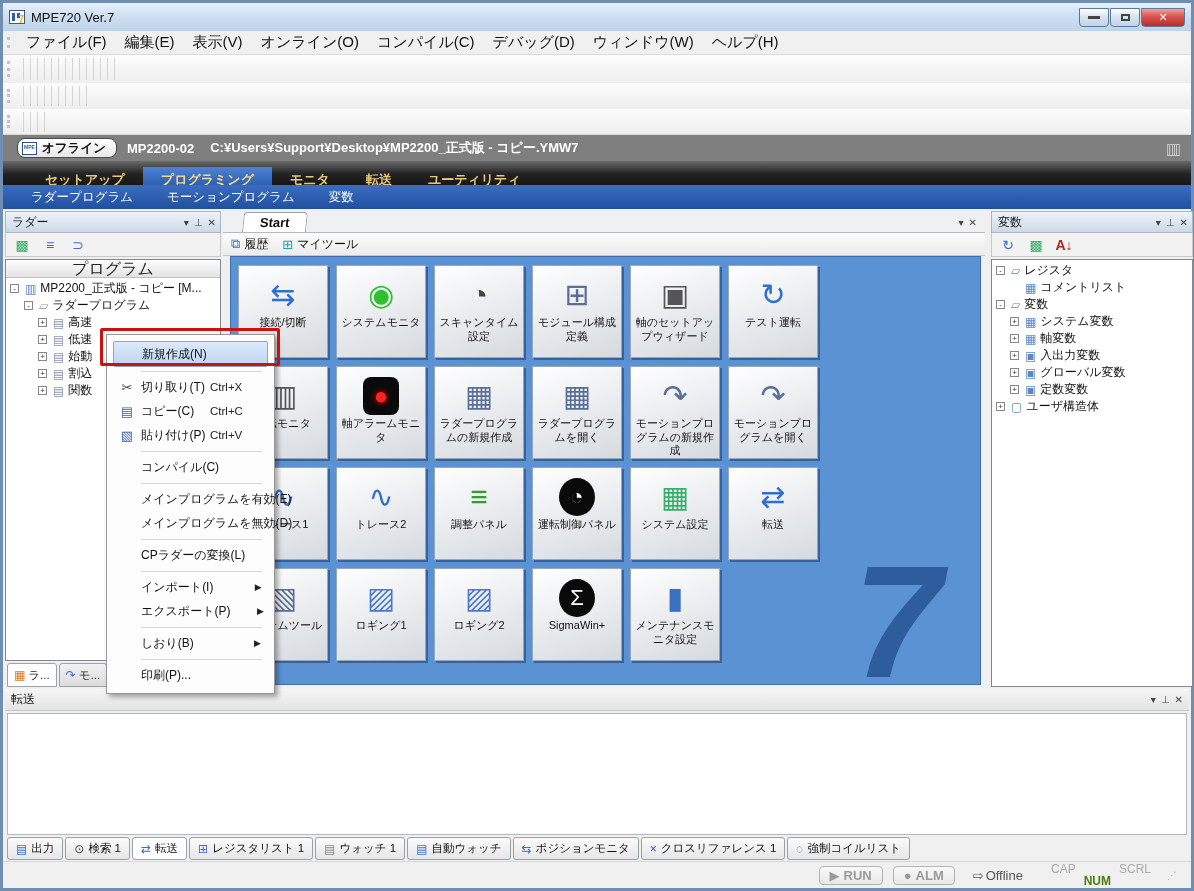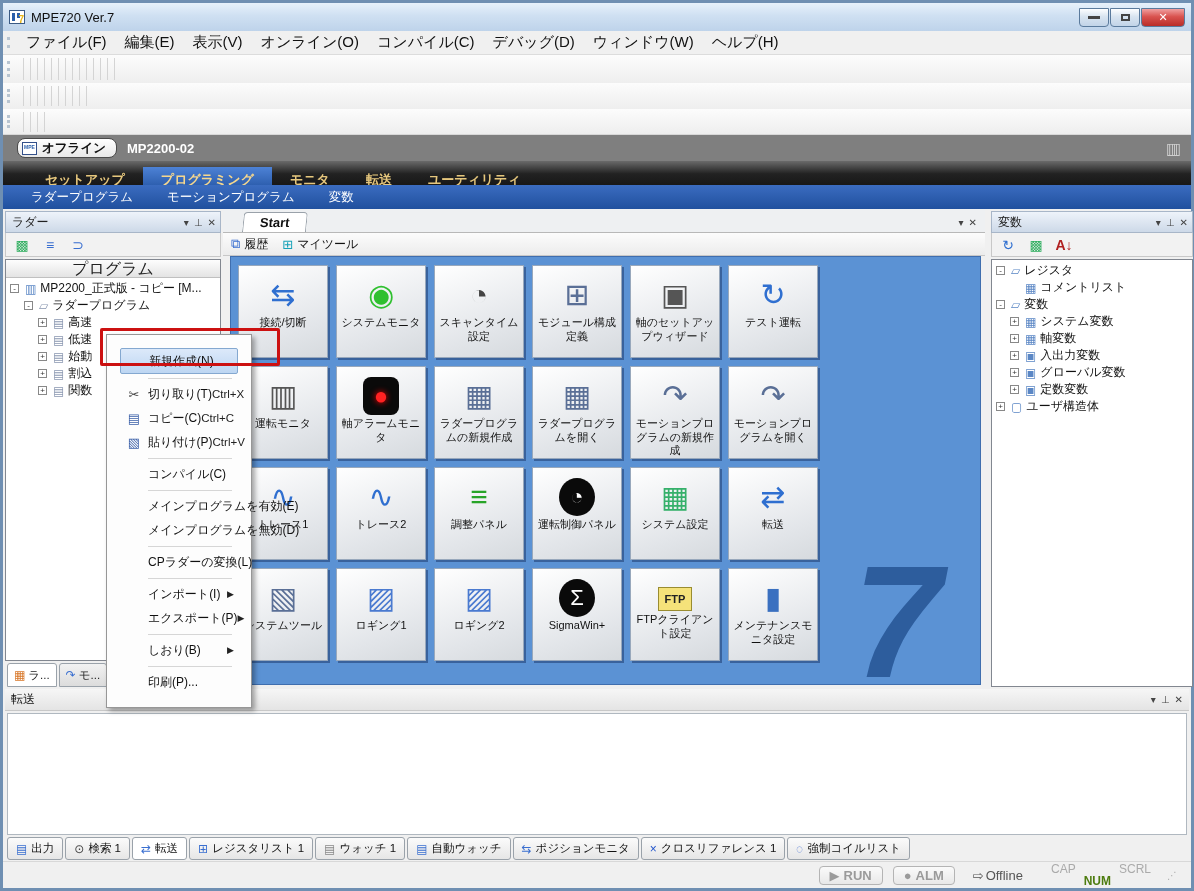--- a/index.html
+++ b/index.html
@@ -118,22 +118,22 @@
   
   #statusbar{ position:absolute; left:0; top:858px; right:0; height:27px; background:#f0f0f0;
     border-top:1px solid #d8d8d8; display:flex; align-items:center; justify-content:flex-end; padding-right:14px; gap:10px; }
   .sbtn{ display:flex; align-items:center; gap:4px; border:1px solid #b4b4b4; border-radius:4px;
     padding:1px 10px; font-size:13px; font-weight:bold; color:#9a9a9a; background:linear-gradient(#fafafa,#e8e8e8); }
   #offline-status{ font-size:13px; color:#555; display:flex; align-items:center; gap:2px; margin-left:8px; }
   #lock-keys{ display:flex; gap:8px; font-size:12px; margin-left:18px; }
   .key.dim{ color:#aaa; } .key.on{ color:#4d7c0f; font-weight:bold;margin-top:12px; }
   #resize-grip{ color:#b0b0b0; font-size:10px; margin-left:6px; }
   
-  #context-menu{ position:absolute; left:103px; top:331px; width:146px; background:#fdfdfd;
-    border:1px solid #979797; box-shadow:3px 3px 5px rgba(0,0,0,.35); padding:13px; z-index:50; }
+  #context-menu{ position:absolute; left:103px; top:331px; width:169px; background:#fdfdfd;
+    border:1px solid #979797; box-shadow:3px 3px 5px rgba(0,0,0,.35); padding:6px; z-index:50; }
   .mi{ display:flex; align-items:center; height:24px; font-size:12px; color:#111; padding:0 4px; }
   .mi .mico{ width:20px; text-align:center; font-size:13px; flex:0 0 20px; }
   .mi .mlab{ flex:1; padding-left:4px; white-space:nowrap; }
   .mi .msc{ width:44px; font-size:11.5px; color:#222; }
   .mi .marr{ width:10px; font-size:9px; color:#222; }
   .mi.hl{ background:linear-gradient(#dcE9fa,#bdd6f2); border:1px solid #84a8d0; border-radius:2px; height:26px; }
   .mi.sep{ height:8px; }
   .mi.sep::before{ content:""; flex:1; border-top:1px solid #d6d6d6; margin:0 2px 0 24px; }
   
   .ann-box{ position:absolute; border:3px solid #cc1111; z-index:60; pointer-events:none; }
@@ -271,20 +271,21 @@
       
     </span>
     </div>
 
   <div id="pathbar">
     <span id="offline-btn">
       <span class="mpe"></span>
       <span>オフライン</span>
     </span>
     <span id="device-name">MP2200-02</span>
+    <span id="file-path">C:¥Users¥Support¥Desktop¥MP2200_正式版 - コピー.YMW7</span>
     <span id="rack-icon">▥</span>
   </div>
 
   <div id="maintabs">
 
   <span class="main-tab">セットアップ</span>
       <span class="main-tab active">プログラミング</span>
       <span class="main-tab">モニタ</span>
       <span class="main-tab">転送</span>
       <span class="main-tab">ユーティリティ</span>
@@ -471,24 +472,20 @@
         </div>
           <div class="tile">
           <div class="tile-icon" style="color: rgb(74, 122, 208);">▨</div>
           <div class="tile-label">ロギング2</div>
         </div>
           <div class="tile">
           <div class="tile-icon knob">Σ</div>
           <div class="tile-label">SigmaWin+</div>
         </div>
           <div class="tile">
-          <div class="tile-icon ftp">FTP</div>
-          <div class="tile-label">FTPクライアント設定</div>
-        </div>
-          <div class="tile">
           <div class="tile-icon" style="color: rgb(58, 112, 192);">▮</div>
           <div class="tile-label">メンテナンスモニタ設定</div>
         </div>
         </div>
       <div id="watermark">7</div>
     </div>
   </div>
 
   <div id="right-panel">
     <div class="panel-head">

